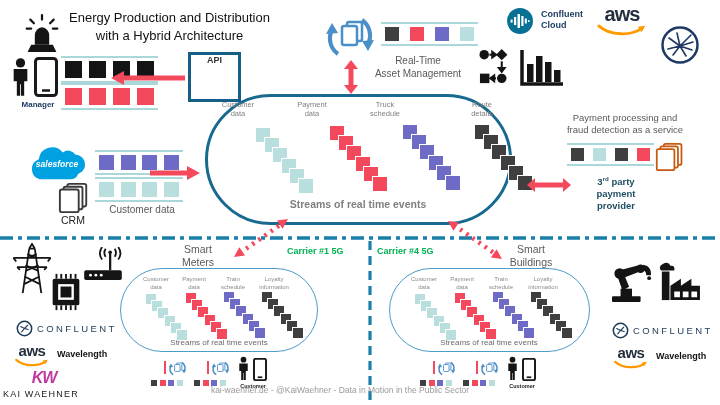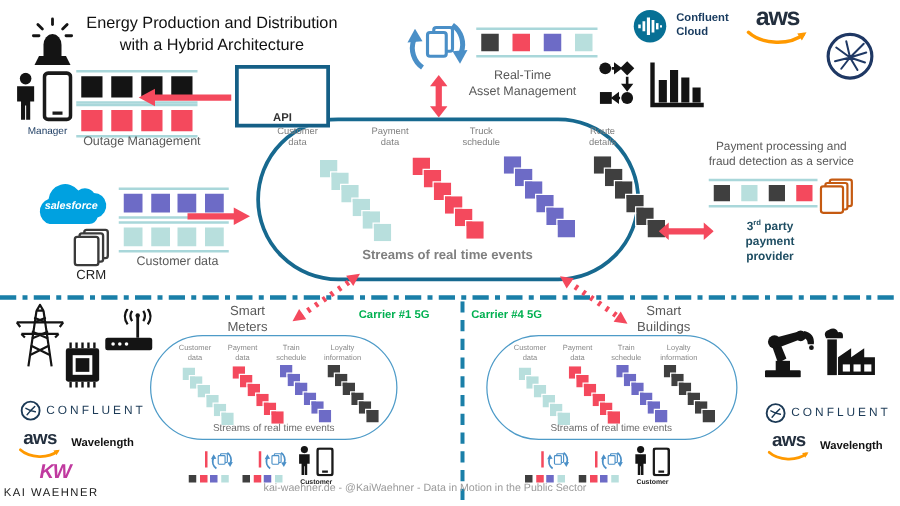--- a/index.html
+++ b/index.html
@@ -57,41 +57,40 @@
   </svg>
 
   <svg class="abs" style="left:10px;top:58px" width="21" height="40" viewBox="0 0 20 38">
     <circle cx="10" cy="4.6" r="4.4" fill="#141414"></circle>
     <path d="M3.5,10.5 h13 v11.5 h-3 v14 h-3.1 v-11 h-0.8 v11 h-3.1 v-14 h-3 z" fill="#141414"></path>
   </svg>
   <svg class="abs" style="left:34px;top:56px" width="24" height="42" viewBox="0 0 24 40">
     <rect x="1.5" y="1.5" width="21" height="37" rx="3" fill="none" stroke="#1a1a1a" stroke-width="3"></rect>
     <line x1="8" y1="33.5" x2="16" y2="33.5" stroke="#1a1a1a" stroke-width="2.5"></line>
   </svg>
-  <div class="abs ctr navy" style="left:6px;top:100px;width:64px;font-size:8px;font-weight:400">Manager</div>
+  <div class="abs ctr navy" style="left:6px;top:100px;width:64px;font-size:8px;font-weight:700">Manager</div>
 
   <div class="hstream" style="left:65px;top:61px;--sq:17px;--g:7px">
     <i class="k"></i>
       <i class="k"></i>
       <i class="k"></i>
       <i class="k"></i>
   </div>
   <div class="hstream" style="left:65px;top:88px;--sq:17px;--g:7px">
     <i class="r"></i>
       <i class="r"></i>
       <i class="r"></i>
       <i class="r"></i>
   </div>
-  <div class="abs ctr gray" style="left:56px;top:108px;width:115px;font-size:10px">Outage Management</div>
 
   <svg class="abs" style="left:109px;top:70px" width="78" height="16">
     <line x1="76" y1="8" x2="14" y2="8" stroke="#f4495d" stroke-width="5"></line>
     <polygon points="15,1 15,15 2,8" fill="#f4495d"></polygon>
   </svg>
-  <div class="abs" style="left:188px;top:52px;width:76px;height:50px;border:3px solid #155f86;background:#fff;z-index:5;display:flex;align-items:flex-end;justify-content:center">
+  <div class="abs" style="left:188px;top:52px;width:53px;height:50px;border:3px solid #155f86;background:#fff;z-index:5;display:flex;align-items:flex-start;justify-content:center">
     <span style="font-size:9px;font-weight:600;color:#333">API</span>
   </div>
 
   <svg class="abs" style="left:27px;top:141px" width="60" height="44" viewBox="0 0 62 46">
     <path d="M13,40 a11,11 0 0 1 -1,-21 a14,14 0 0 1 25,-7 a9,9 0 0 1 13,2 a10.5,10.5 0 0 1 3,20.5 a8,8 0 0 1 -7,5.5 z" fill="#00a1e0"></path>
     <text x="31" y="27" text-anchor="middle" font-size="9" font-style="italic" font-weight="600" fill="#fff">salesforce</text>
   </svg>
   <svg class="abs" style="left:58px;top:182px" width="32" height="32" viewBox="0 0 34 34">
     <g fill="#fff" stroke="#3a3a3a" stroke-width="2">
       <rect x="10" y="2" width="20" height="24" rx="2"></rect>

